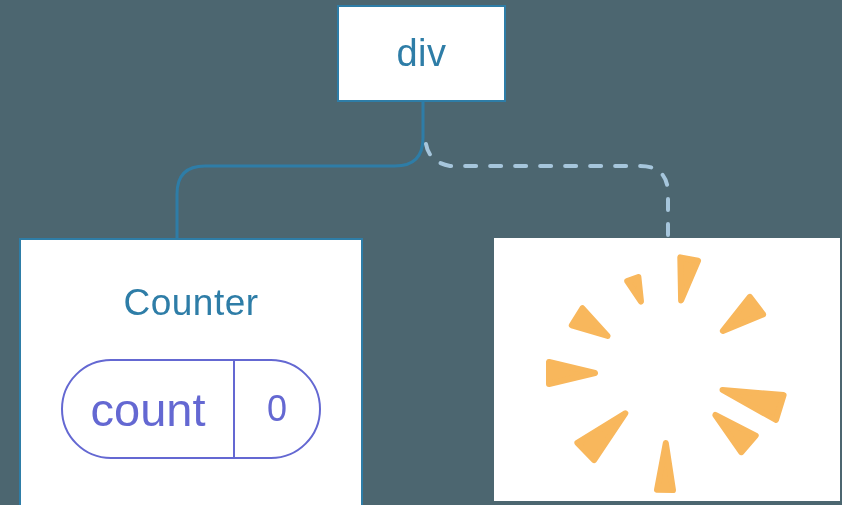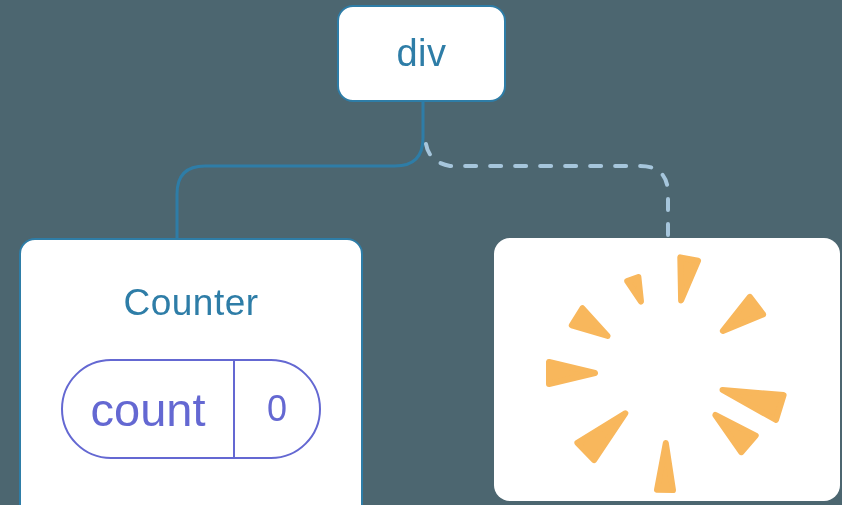--- a/index.html
+++ b/index.html
@@ -13,21 +13,21 @@
   svg.connectors { position: absolute; left: 0; top: 0; }
   .connector-solid {
     fill: none; stroke: var(--node-blue, #2E7DA7); stroke-width: 3;
   }
   .connector-dashed {
     fill: none; stroke: var(--dash-blue, #A6C6DC); stroke-width: 4;
     stroke-dasharray: 11 14; stroke-linecap: round;
   }
   .node {
     position: absolute; background: var(--card-bg, #FFFFFF);
-    border-radius: 16px; box-sizing: border-box;
+    border-radius: 0; box-sizing: border-box;
   }
   .node.bordered { border: 2.5px solid var(--node-blue, #2E7DA7); }
   .root-node {
     left: 337px; top: 5px; width: 169px; height: 97px;
     display: flex; align-items: center; justify-content: center;
   }
   .root-label {
     font-size: 38px; font-weight: 500; color: var(--node-blue, #2E7DA7);
     letter-spacing: 0.5px;
   }

